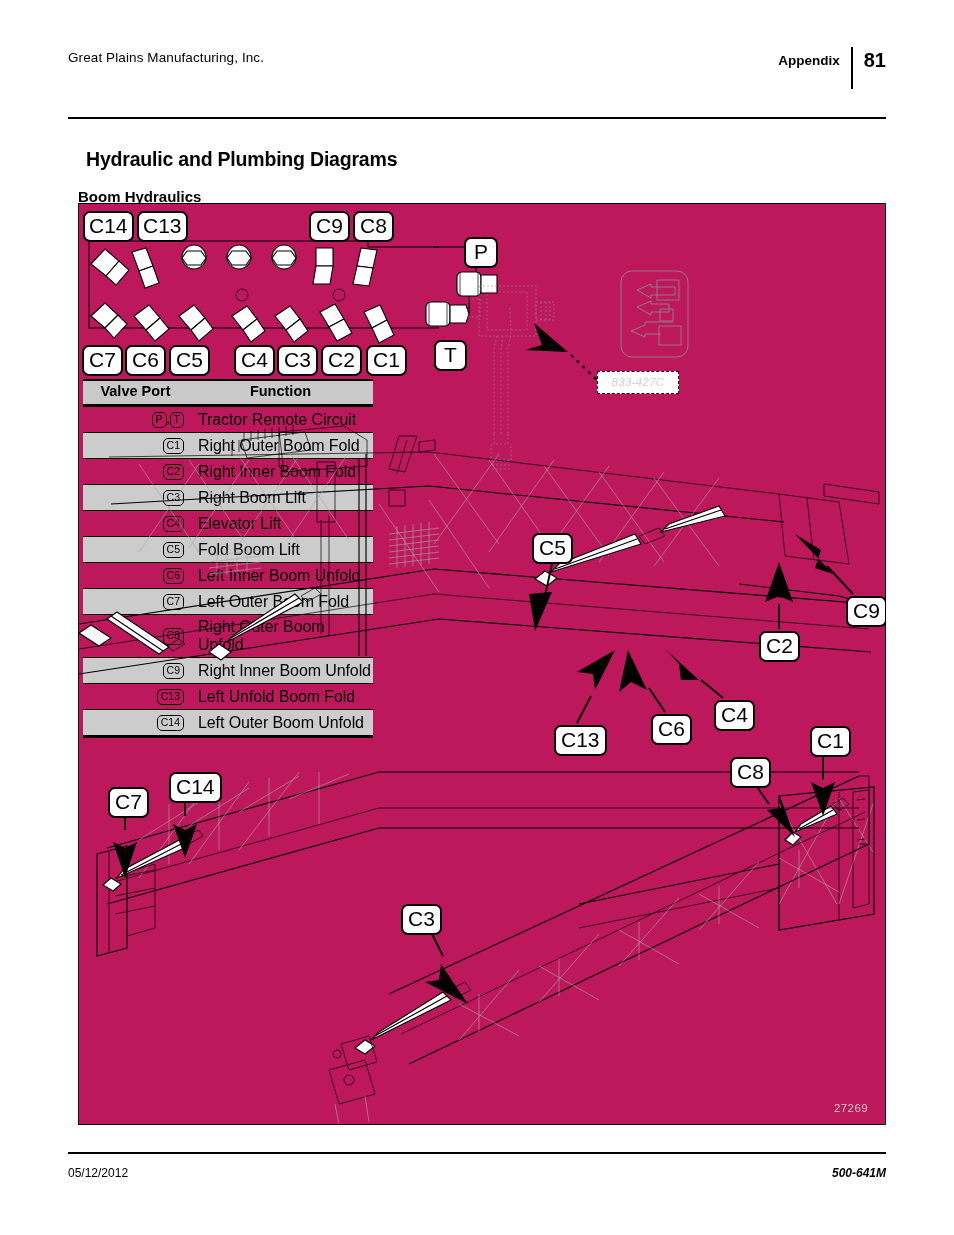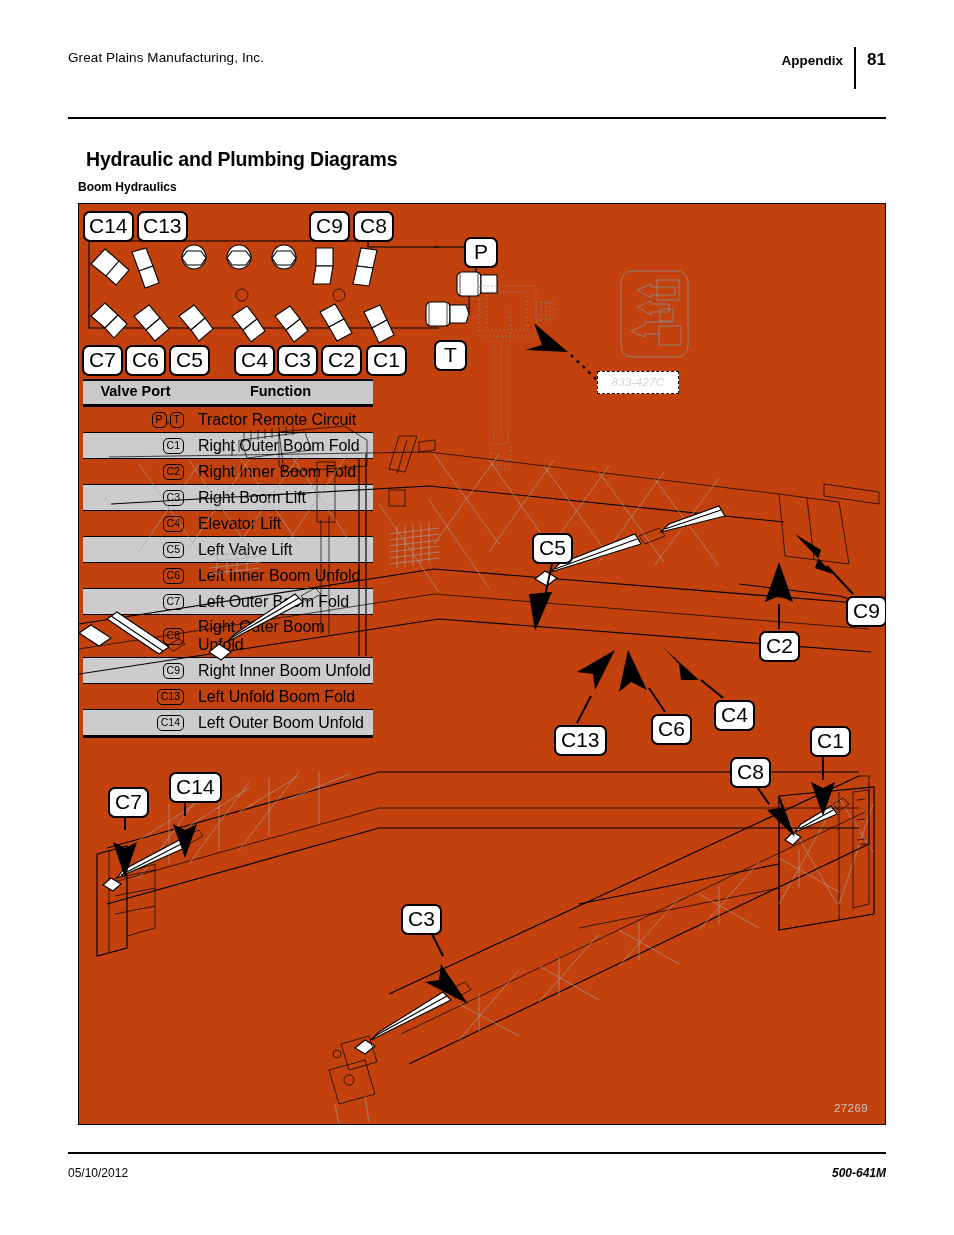--- a/index.html
+++ b/index.html
@@ -47,21 +47,21 @@
   }
   .header-rule {
     width: 2px;
     height: 42px;
     background: #000;
     margin-right: 11px;
     position: relative;
     top: 8px;
   }
   .header-pageno {
-    font-size: 17px;
+    font-size: 20px;
     font-weight: bold;
   }
   .header-line {
     position: absolute;
     left: 68px;
     top: 117px;
     width: 818px;
     height: 2px;
     background: #000;
   }
@@ -72,36 +72,37 @@
     left: 78px;
     top: 148px;
     font-size: 19.5px;
     font-weight: bold;
     letter-spacing: -0.2px;
     margin-left: 8px;
   }
   .title-sub {
     position: absolute;
     left: 78px;
-    top: 180px;
-    font-size: 12px;
+    top: 188px;
+    font-size: 15px;
     font-weight: bold;
+    text-decoration: underline;
   }
 
   
   .figure-box {
     position: absolute;
     left: 78px;
     top: 203px;
     width: 808px;
     height: 922px;
     border: 1.6px solid #000;
     box-sizing: border-box;
     overflow: hidden;
-    background: #c2410c;
+    background: #be185d;
   }
   .figure-number {
     position: absolute;
     right: 17px;
     bottom: 10px;
     font-size: 11.5px;
     color: #c8c8c8;
     letter-spacing: 0.4px;
     margin-top: 27px;
   }
@@ -295,21 +296,21 @@
       <tr class="shade">
         <td class="port-cell"><span class="pill">C3</span></td>
         <td class="fn-cell">Right Boom Lift</td>
       </tr>
       <tr>
         <td class="port-cell"><span class="pill">C4</span></td>
         <td class="fn-cell">Elevator Lift</td>
       </tr>
       <tr class="shade">
         <td class="port-cell"><span class="pill">C5</span></td>
-        <td class="fn-cell">Left Valve Lift</td>
+        <td class="fn-cell">Fold Boom Lift</td>
       </tr>
       <tr>
         <td class="port-cell"><span class="pill">C6</span></td>
         <td class="fn-cell">Left Inner Boom Unfold</td>
       </tr>
       <tr class="shade">
         <td class="port-cell"><span class="pill">C7</span></td>
         <td class="fn-cell">Left Outer Boom Fold</td>
       </tr>
       <tr>
@@ -625,14 +626,14 @@
         <path class="leader" d="M352 728 L364 752"></path>
         <path class="arrowblk" d="M389 800 L362 760 L360 776 L346 778 Z"></path>
       </g>
     </g>
   </svg>
 
   <div class="figure-number">27269</div>
 </div>
 
 <div class="footer-line"></div>
-<div class="footer-left">05/10/2012</div>
+<div class="footer-left">05/12/2012</div>
 <div class="footer-right">500-641M</div>
 
 </body></html>

